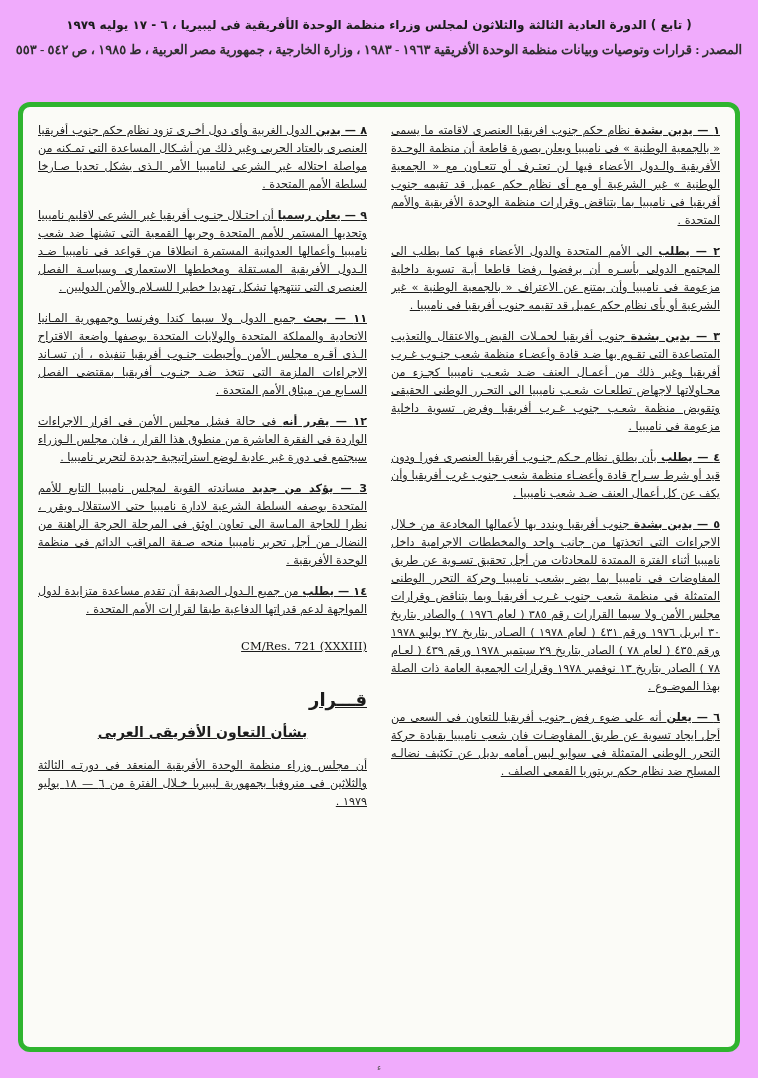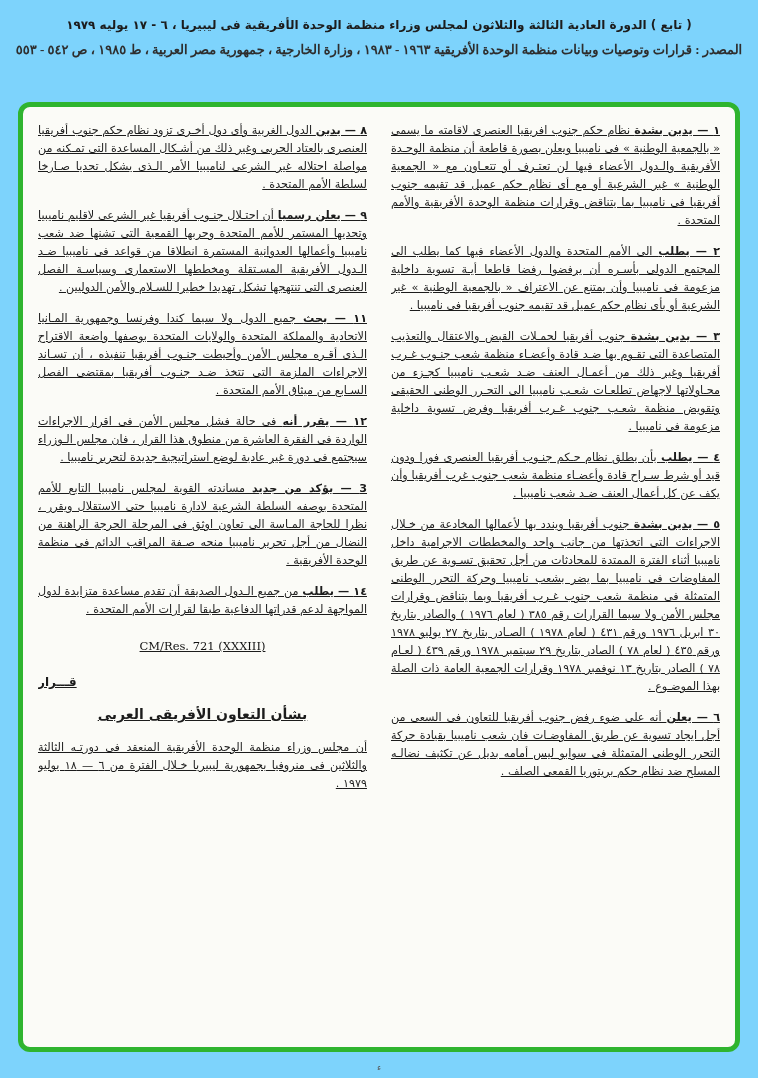--- a/index.html
+++ b/index.html
@@ -1,42 +1,42 @@
 <!DOCTYPE html>
 <html><head>
 <meta charset="utf-8">
 <style>
   * { box-sizing: border-box; }
   html, body { margin: 0; padding: 0; }
   body { background: #d9d9d5; display: flex; justify-content: center; }
   .page {
     width: 758px; height: 1078px; position: relative;
-    background: #7dd3fc; color: #1c1c1c; overflow: hidden;
+    background: #f0abfc; color: #1c1c1c; overflow: hidden;
     font-family: "DejaVu Sans", sans-serif;
   }
   .header { position: absolute; top: 18px; left: 0; right: 0; text-align: center; direction: rtl; }
   .header-title { font-size: 12px; font-weight: 700; letter-spacing: .2px; }
   .header-source { font-size: 13px; font-weight: 700; margin-top: 10px; color: #2e2e2e; font-family: Liberation Serif, serif; }
   .content-box {
     position: absolute; left: 18px; top: 102px; width: 722px; height: 950px;
     border: 5px solid #2fb42f; border-radius: 12px;
     padding: 15px 15px 10px 15px; overflow: hidden; background: #fbfbf7;
   }
   .columns { display: flex; direction: rtl; gap: 24px; height: 100%; }
   .col {
     flex: 1; min-width: 0; direction: rtl; text-align: justify;
     font-size: 11.2px; line-height: 18px; overflow: hidden; text-decoration: underline;
   }
   .para { margin: 0 0 13px 0; }
   .para b { font-weight: 700; }
   .ref {
-    direction: ltr; text-align: center; font-size: 11.5px;
+    direction: ltr; text-align: right; font-size: 11.5px;
     font-family: "DejaVu Serif", serif; margin: 18px 0 8px 0; color: #111;
   }
-  .res-heading { text-align: left; font-weight: 700; font-size: 12px; margin: 18px 0 14px 0; }
+  .res-heading { text-align: right; font-weight: 700; font-size: 18px; margin: 36px 0 14px 0; }
   .res-subject { text-align: center; font-weight: 700; font-size: 14px; margin: 0 0 16px 0; }
   .footer-mark {
     position: absolute; bottom: 6px; left: 50%; transform: translateX(-50%);
     font-size: 9px; color: #555;
   }
 </style>
 </head>
 <body>
 
 <div class="page" dir="rtl">

